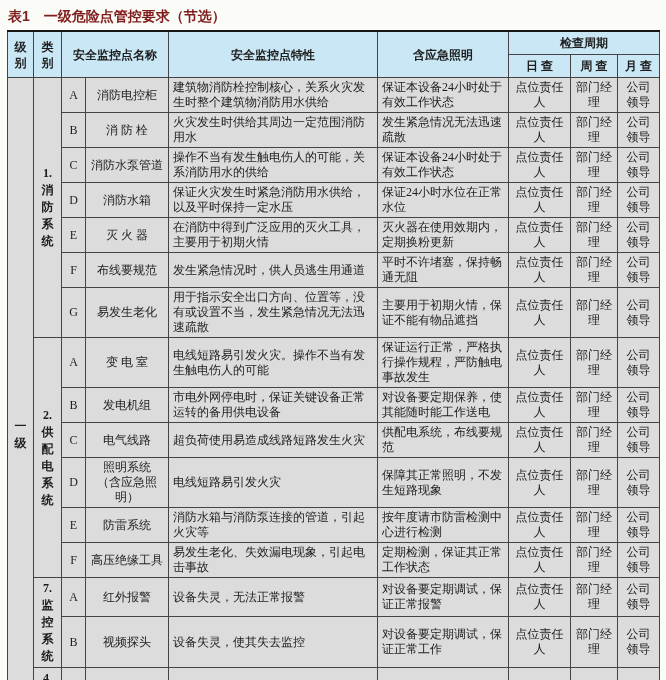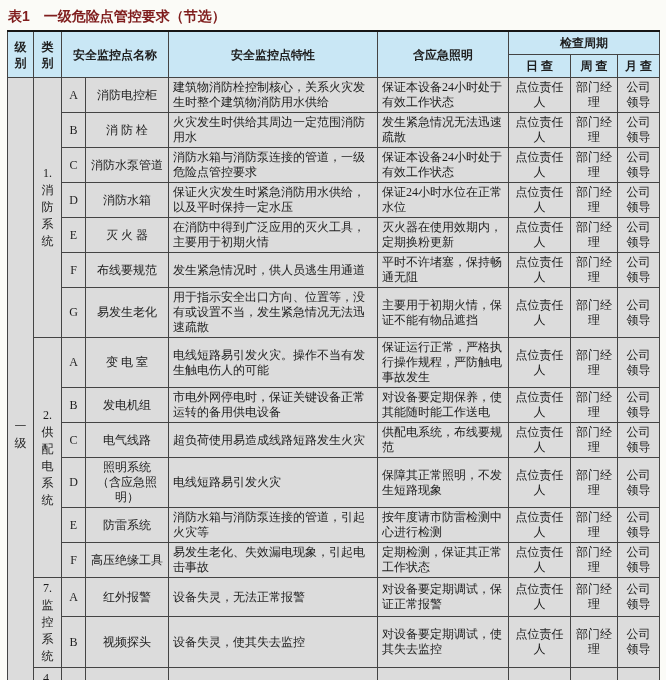--- a/index.html
+++ b/index.html
@@ -24,21 +24,21 @@
   }
   th,td{
     border:1px solid #444;vertical-align:middle;
     padding:2px 4px;line-height:15px;word-break:break-word;
   }
   thead th{
     background:#c9e7f5;font-weight:bold;text-align:center;
     word-break:break-all;padding:3px 2px;line-height:16px;
   }
   tbody td,tbody th{background:#dcdcdc;}
-  tbody th{font-weight:normal;}
+  tbody th{font-weight:bold;}
   td.c{text-align:center;}
   td.l{text-align:left;}
   .vtext{
     width:15px;margin:0 auto;word-break:break-all;
     line-height:17px;text-align:center;
   }
   tbody tr:nth-child(15) td{padding-top:7px;padding-bottom:7px;}
   tbody tr:nth-child(16) td{padding-top:10px;padding-bottom:10px;}
   tbody tr:nth-child(17) td{padding-top:12px;padding-bottom:12px;}
 </style>
@@ -98,21 +98,21 @@
           <td class="c">消 防 栓</td>
           <td class="l">火灾发生时供给其周边一定范围消防用水</td>
           <td class="l">发生紧急情况无法迅速疏散</td>
           <td class="c">点位责任人</td>
           <td class="c">部门经理</td>
           <td class="c">公司领导</td>
         </tr>
         <tr>
           <td class="c">C</td>
           <td class="c">消防水泵管道</td>
-          <td class="l">消防水箱与消防泵连接的管道，一级危险点管控要求</td>
+          <td class="l">操作不当有发生触电伤人的可能，关系消防用水的供给</td>
           <td class="l">保证本设备24小时处于有效工作状态</td>
           <td class="c">点位责任人</td>
           <td class="c">部门经理</td>
           <td class="c">公司领导</td>
         </tr>
         <tr>
           <td class="c">D</td>
           <td class="c">消防水箱</td>
           <td class="l">保证火灾发生时紧急消防用水供给，以及平时保持一定水压</td>
           <td class="l">保证24小时水位在正常水位</td>
@@ -213,21 +213,21 @@
           <td class="l">设备失灵，无法正常报警</td>
           <td class="l">对设备要定期调试，保证正常报警</td>
           <td class="c">点位责任人</td>
           <td class="c">部门经理</td>
           <td class="c">公司领导</td>
         </tr>
         <tr>
           <td class="c">B</td>
           <td class="c">视频探头</td>
           <td class="l">设备失灵，使其失去监控</td>
-          <td class="l">对设备要定期调试，使其失去监控</td>
+          <td class="l">对设备要定期调试，保证正常工作</td>
           <td class="c">点位责任人</td>
           <td class="c">部门经理</td>
           <td class="c">公司领导</td>
         </tr>
         <tr>
           <th rowspan="2">
             <div class="vtext">4.人员密集场所</div>
           </th>
           <td class="c">A</td>
           <td class="c">会 议 室</td>

